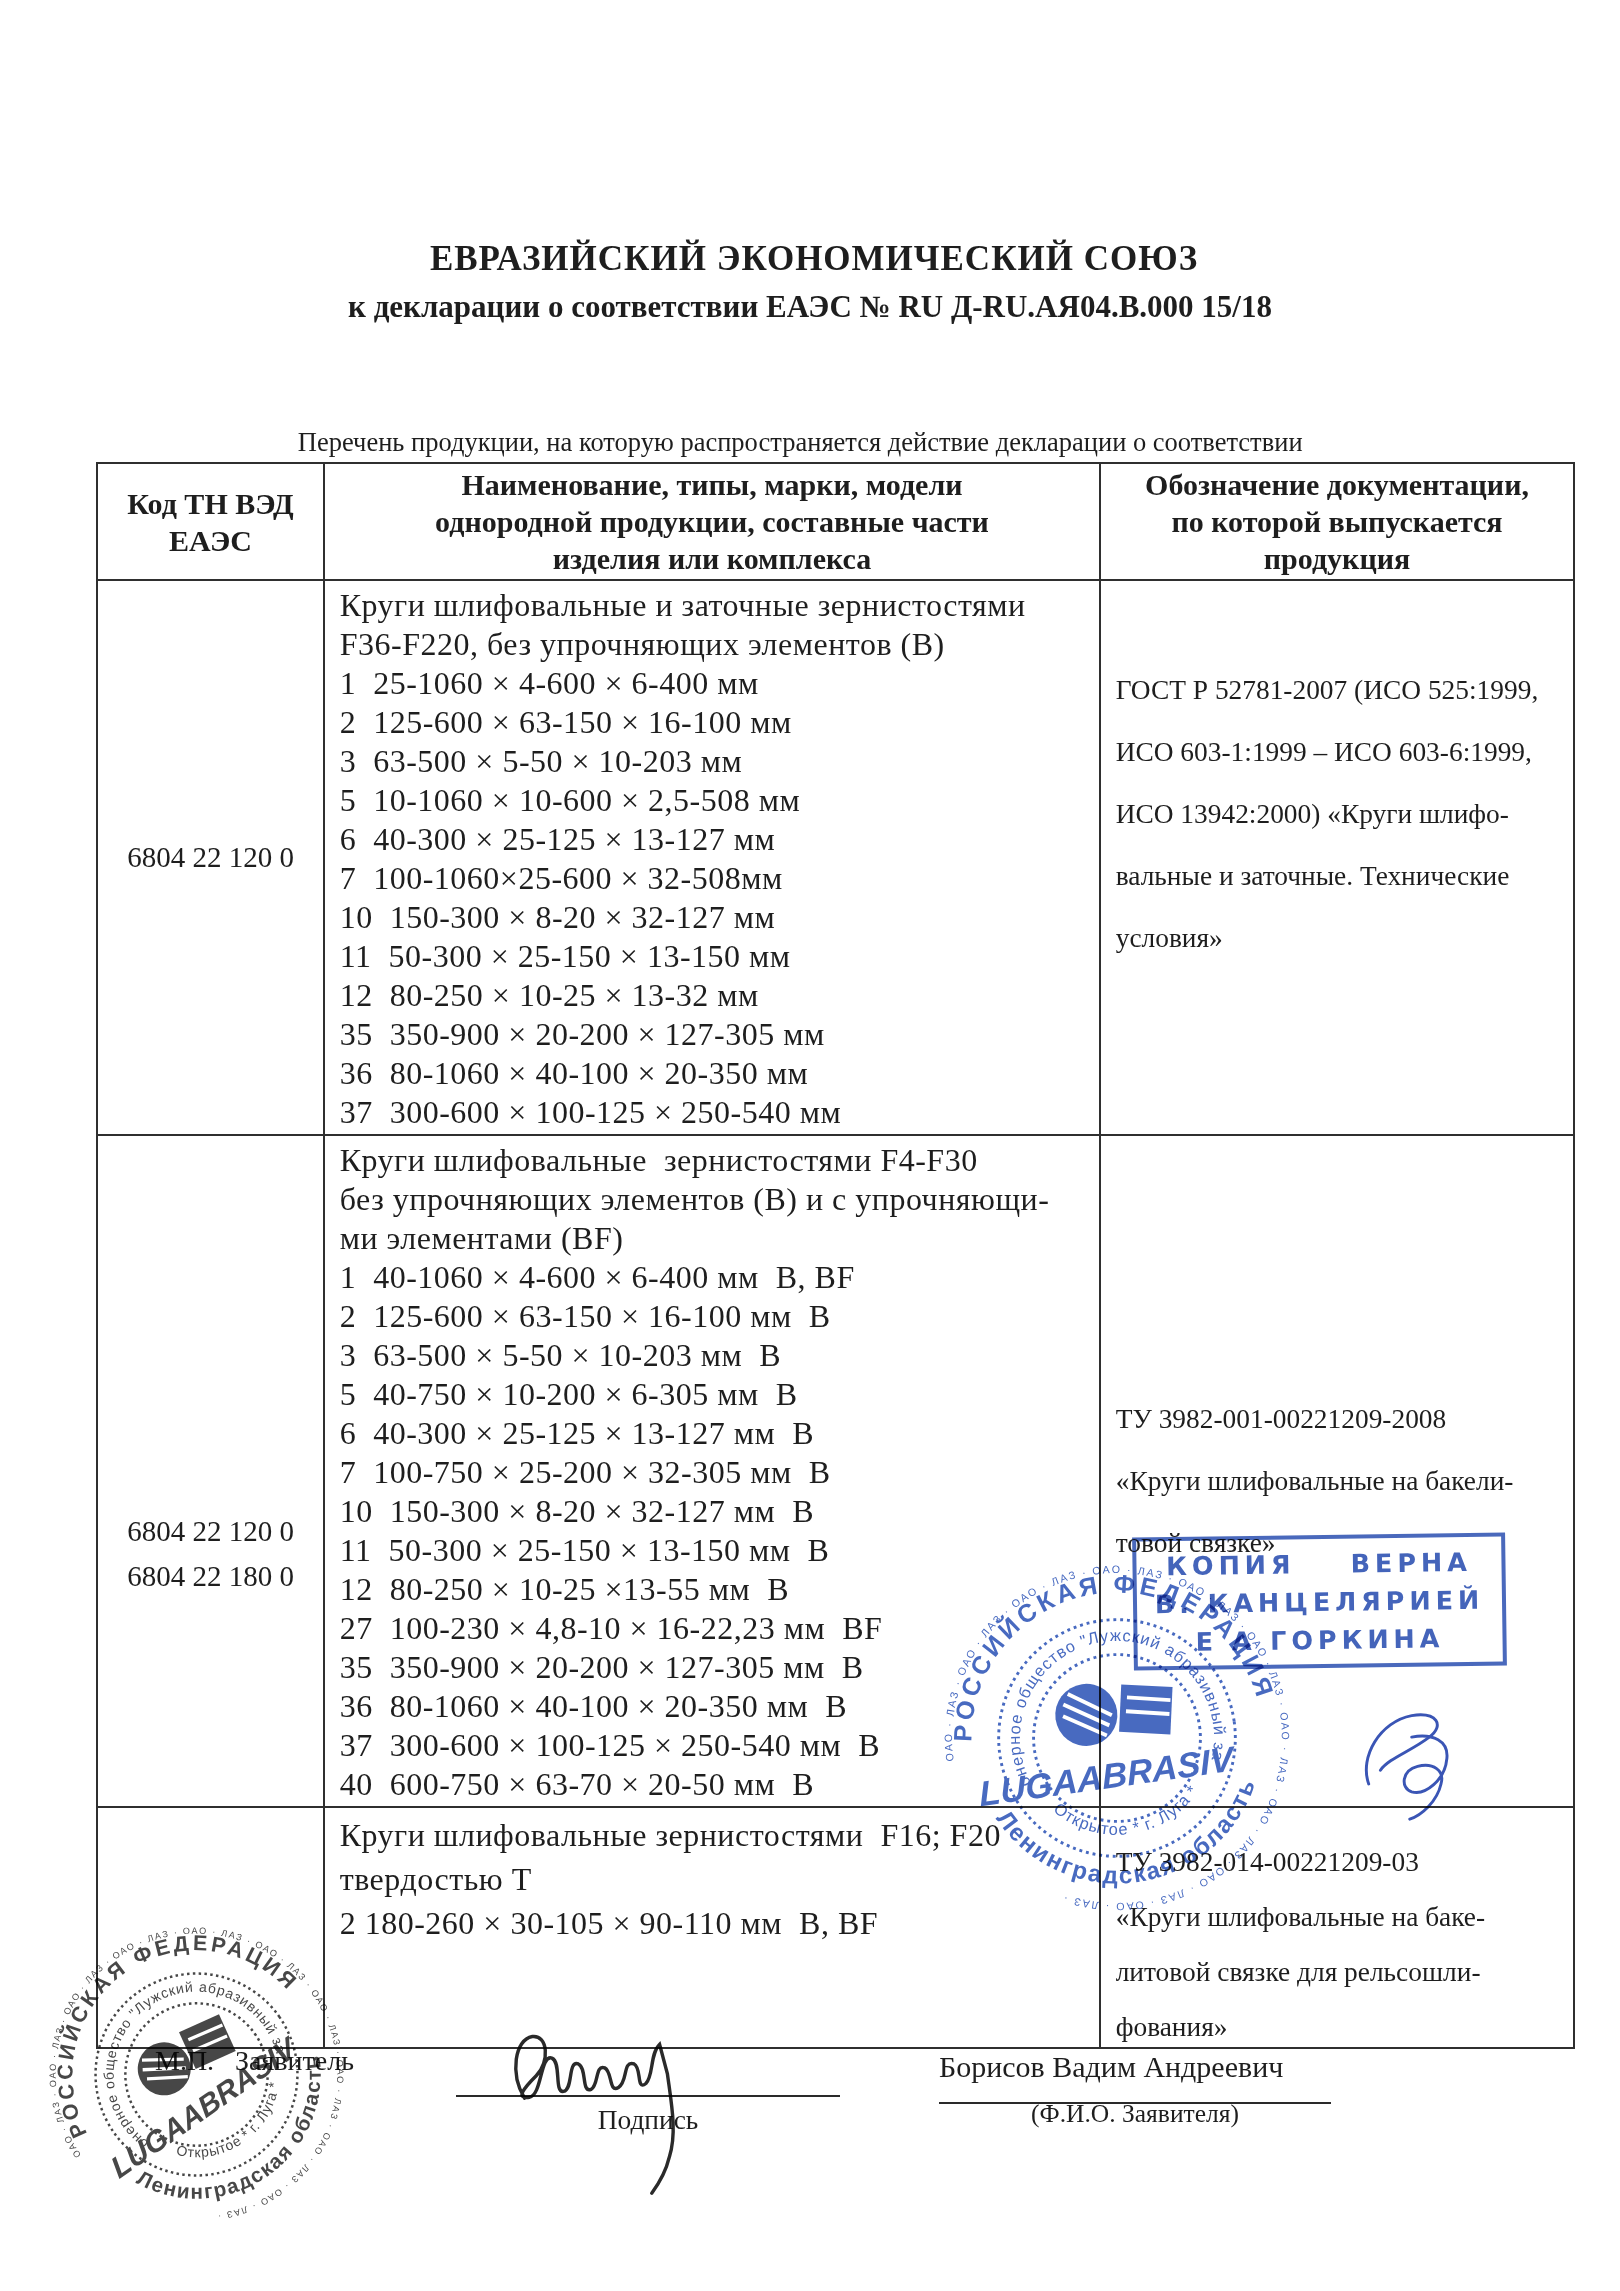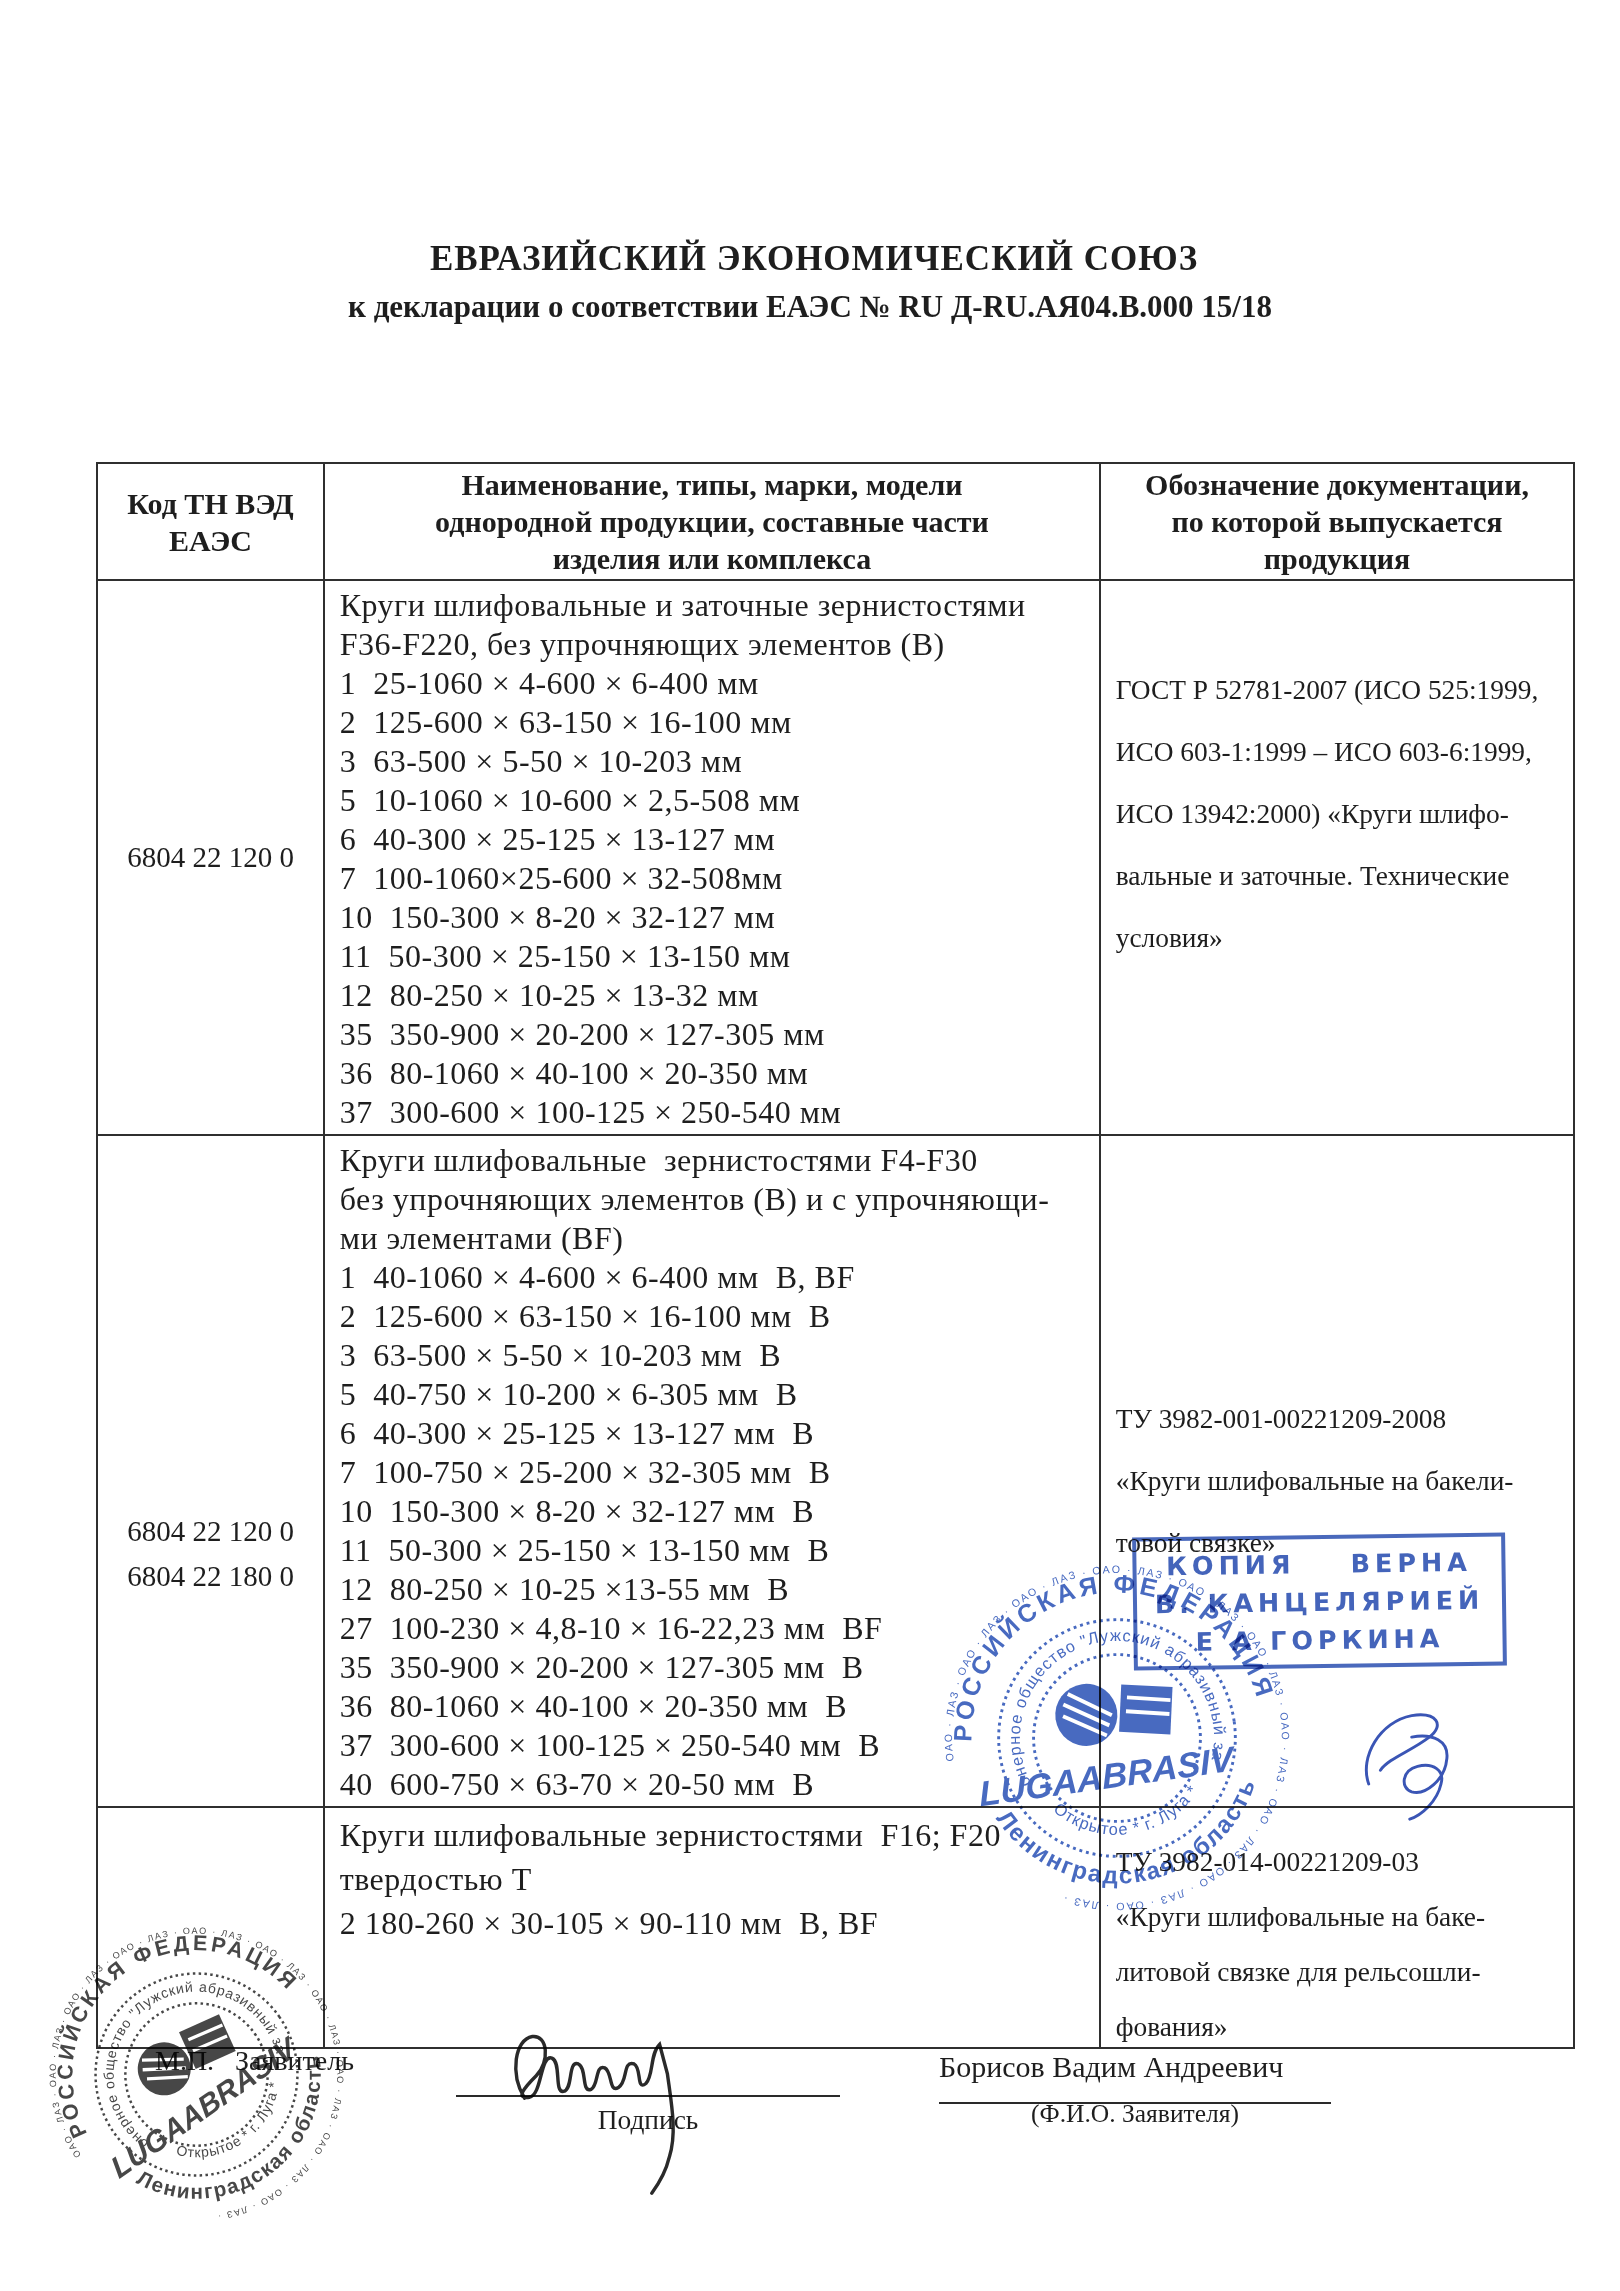--- a/index.html
+++ b/index.html
@@ -61,20 +61,21 @@
 </style>
 </head>
 <body>
 
 <div class="page">
 
   <div class="hdr">
     <div class="t1">ЕВРАЗИЙСКИЙ ЭКОНОМИЧЕСКИЙ СОЮЗ</div>
     <div class="t3">к декларации о соответствии ЕАЭС № RU Д-RU.АЯ04.В.000 15/18</div>
   </div>
+  <div class="caption">Перечень продукции, на которую распространяется действие декларации о соответствии</div>
 
   <table class="main">
     <colgroup>
         <col style="width:227px">
         <col style="width:776px">
         <col style="width:474px">
       </colgroup>
     <tbody>
         <tr>
       <th class="hcell">

